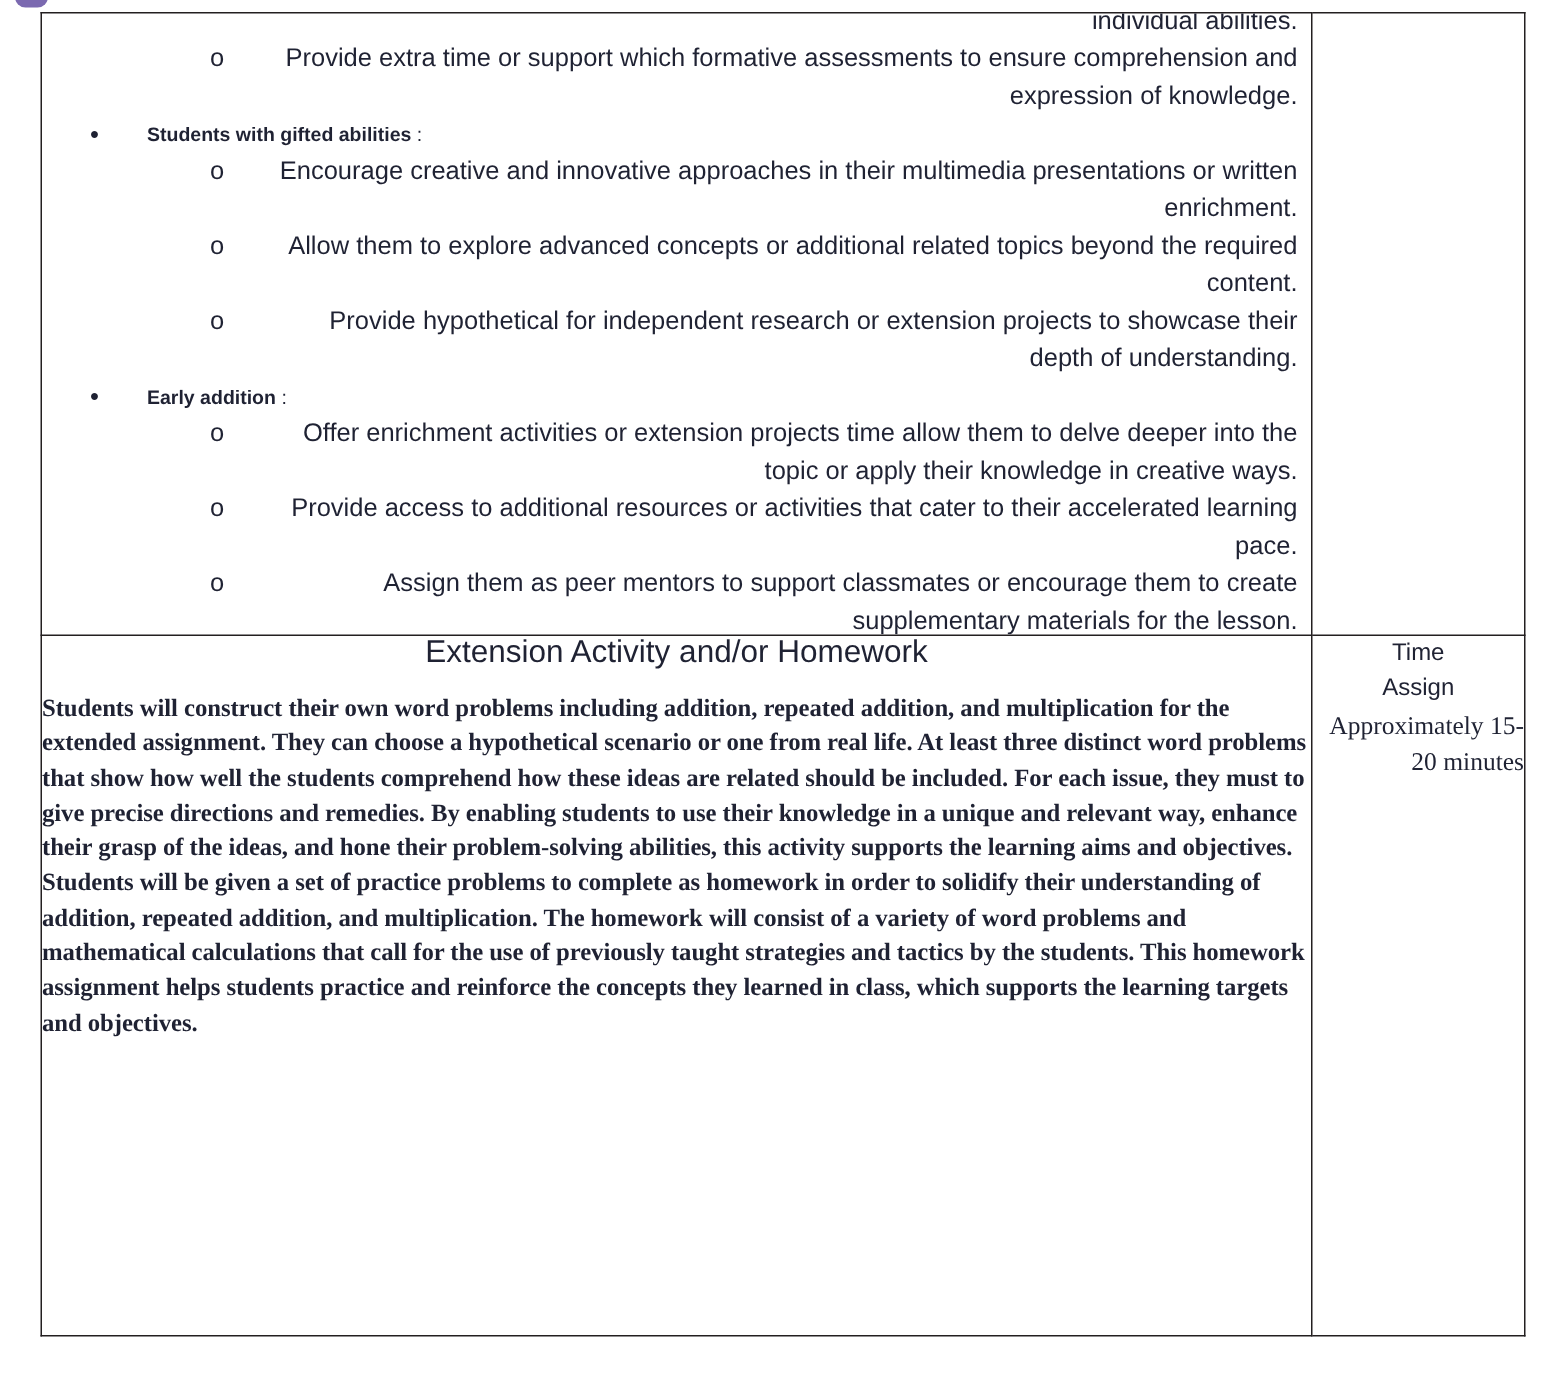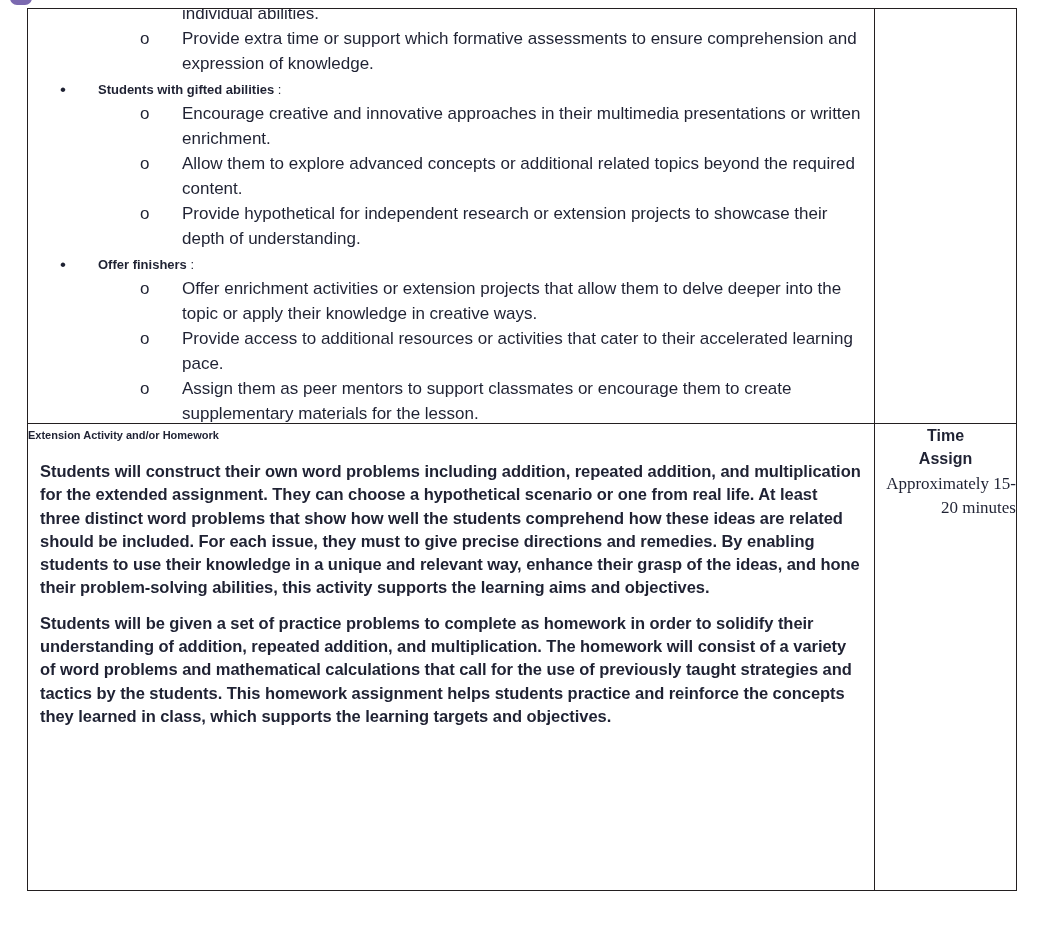--- a/index.html
+++ b/index.html
@@ -96,48 +96,51 @@
     box-sizing: border-box;
     font-size: 17px;
     line-height: 25px;
   }
   .lvl2 .body {
     font-size: 17px;
     line-height: 25px;
     padding-left: 36px;
     padding-right: 10px;
     flex: 1 1 auto;
+    text-align: right;
   }
 
   
   .cell-ext {
     padding: 6px 8px 0 8px;
     height: 466px;
   }
   .ext-title {
-    font-weight: bold;
-    font-size: 11px;
+    text-align: center;
+    font-weight: normal;
+    font-size: 21px;
     line-height: 22px;
     margin-bottom: 14px;
   }
   .ext-para {
     font-weight: bold;
     font-size: 16.5px;
     line-height: 23.3px;
-    margin: 12px;
+    margin: 0;
     letter-spacing: -0.05px;
+    font-family: Liberation Serif, serif;
   }
 
   .cell-time {
     padding: 6px 6px 0 8px;
     height: 466px;
   }
   .time-title {
     text-align: center;
-    font-weight: bold;
+    font-weight: normal;
     font-size: 16px;
     line-height: 23px;
   }
   .time-value {
     font-family: "Liberation Serif", serif;
     font-size: 17px;
     line-height: 24px;
     text-align: right;
     margin-top: 2px;
   }
@@ -178,25 +181,25 @@
             <div class="marker">o</div>
             <div class="body">Allow them to explore advanced concepts or additional related topics beyond the required content.</div>
           </div>
           <div class="lvl2">
             <div class="marker">o</div>
             <div class="body">Provide hypothetical for independent research or extension projects to showcase their depth of understanding.</div>
           </div>
 
           <div class="lvl1">
             <div class="marker">•</div>
-            <div class="body"><span>Offer finishers</span><span class="colon">&nbsp;</span><span class="colon">:</span></div>
-          </div>
-          <div class="lvl2">
-            <div class="marker">o</div>
-            <div class="body">Offer enrichment activities or extension projects that allow them to delve deeper into the topic or apply their knowledge in creative ways.</div>
+            <div class="body"><span>Early addition</span><span class="colon">&nbsp;</span><span class="colon">:</span></div>
+          </div>
+          <div class="lvl2">
+            <div class="marker">o</div>
+            <div class="body">Offer enrichment activities or extension projects time allow them to delve deeper into the topic or apply their knowledge in creative ways.</div>
           </div>
           <div class="lvl2">
             <div class="marker">o</div>
             <div class="body">Provide access to additional resources or activities that cater to their accelerated learning pace.</div>
           </div>
           <div class="lvl2">
             <div class="marker">o</div>
             <div class="body">Assign them as peer mentors to support classmates or encourage them to create supplementary materials for the lesson.</div>
           </div>
 

